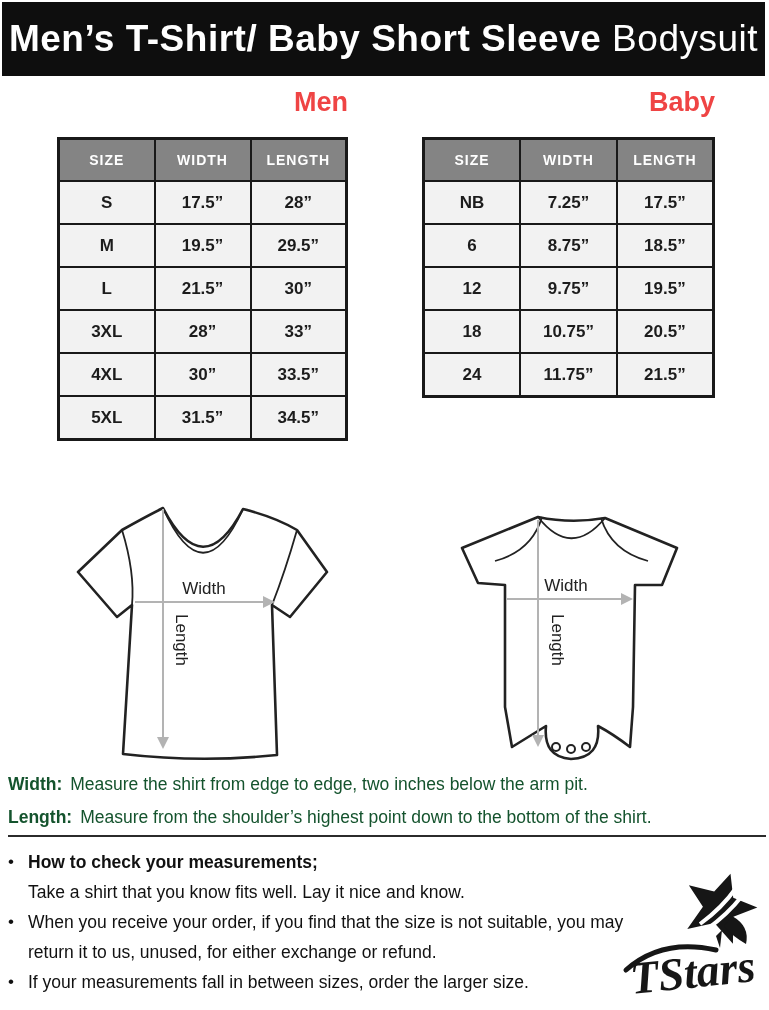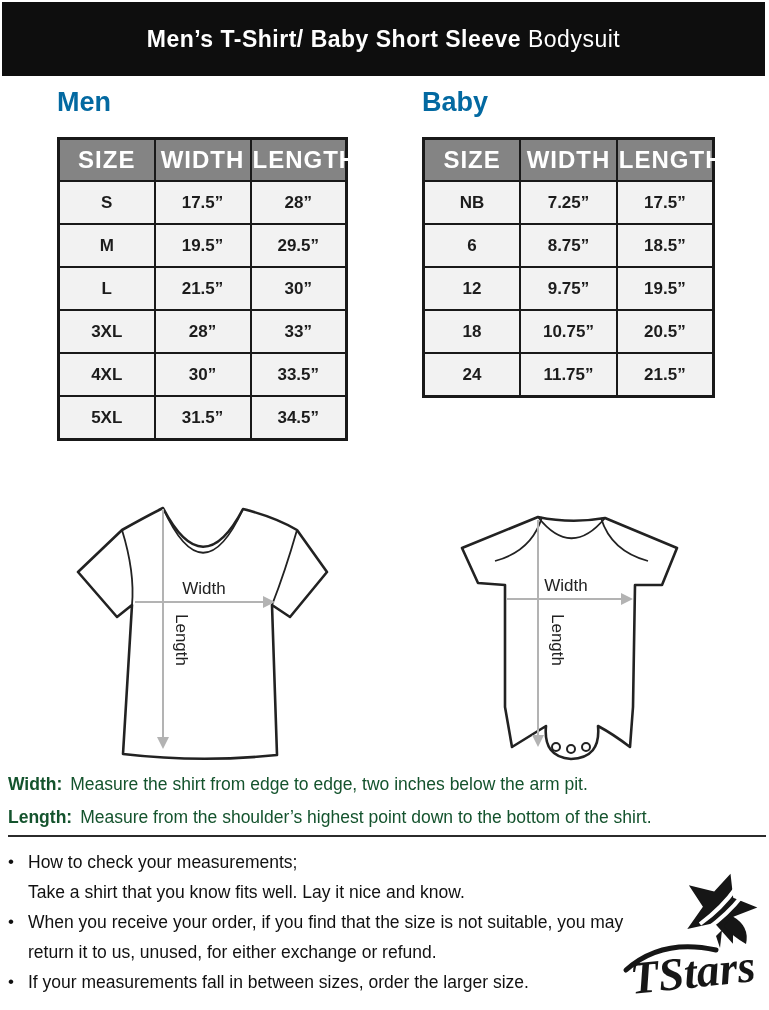--- a/index.html
+++ b/index.html
@@ -2,34 +2,34 @@
 <html><head>
 <meta charset="utf-8">
 <style>
   html,body{margin:0;padding:0;background:#ffffff;}
   .page{position:relative;width:769px;height:1010px;background:#ffffff;overflow:hidden;
         font-family:"Liberation Sans",sans-serif;color:#1a1a1a;}
 
   
   .header-bar{position:absolute;left:2px;top:2px;width:763px;height:74px;background:#0e0e0e;
               display:flex;align-items:center;justify-content:center;}
-  .header-title{color:#ffffff;font-size:23px;letter-spacing:.5px;white-space:nowrap;text-align:center;}
+  .header-title{color:#ffffff;font-size:37px;letter-spacing:.5px;white-space:nowrap;text-align:center;}
   .header-title .t-bold{font-weight:700;}
   .header-title .t-light{font-weight:400;}
 
   
-  .table-title{position:absolute;width:291px;text-align:left;font-size:27px;font-weight:700;color:#0369a1;}
+  .table-title{position:absolute;width:291px;text-align:right;font-size:27px;font-weight:700;color:#ef4444;}
   .title-men{left:57px;top:87px;}
   .title-baby{left:422px;top:87px;width:293px;}
 
   
   .size-table{position:absolute;border-collapse:collapse;border:3px solid #191919;table-layout:fixed;}
   .tbl-men{left:57px;top:137px;width:291px;}
   .tbl-baby{left:422px;top:137px;width:293px;}
-  .size-table th{background:#848484;color:#ffffff;font-size:24px;font-weight:700;letter-spacing:1px;
+  .size-table th{background:#848484;color:#ffffff;font-size:14px;font-weight:700;letter-spacing:1px;
                  height:38px;border:2px solid #191919;text-align:center;}
   .size-table td{background:#f2f2f2;color:#1c1c1c;font-size:17px;font-weight:700;
                  height:39px;border:2px solid #191919;text-align:center;}
 
   
   .diagram{position:absolute;}
   .dg-tshirt{left:75px;top:497px;}
   .dg-bodysuit{left:450px;top:495px;}
   .outline{fill:#ffffff;stroke:#222222;stroke-width:2.6;stroke-linejoin:round;}
   .detail{fill:none;stroke:#222222;stroke-width:1.8;}
@@ -43,21 +43,21 @@
   .definitions .term{font-weight:700;margin-right:8px;}
 
   
   .divider{position:absolute;left:8px;top:835px;width:758px;height:0;border-top:2px solid #2b2b2b;}
 
   
   .notes{position:absolute;left:8px;top:847px;width:632px;margin:0;padding:0;list-style:none;
          font-size:17.5px;line-height:30px;color:#111;}
   .notes li{display:grid;grid-template-columns:20px 1fr;align-items:start;}
   .notes .bullet{font-size:17px;line-height:30px;}
-  .notes .lead{font-weight:400;}
+  .notes .lead{font-weight:700;}
 
   
   .logo{position:absolute;left:620px;top:866px;width:148px;height:142px;}
   .logo-star{fill:#161616;}
   .logo-slash{stroke:#ffffff;stroke-width:4;fill:none;}
   .logo-swoosh{stroke:#161616;stroke-width:5;fill:none;stroke-linecap:round;}
   .logo-text{font-family:"Liberation Serif",serif;font-style:italic;font-weight:700;
              font-size:46px;fill:#161616;}
 </style>
 </head>

